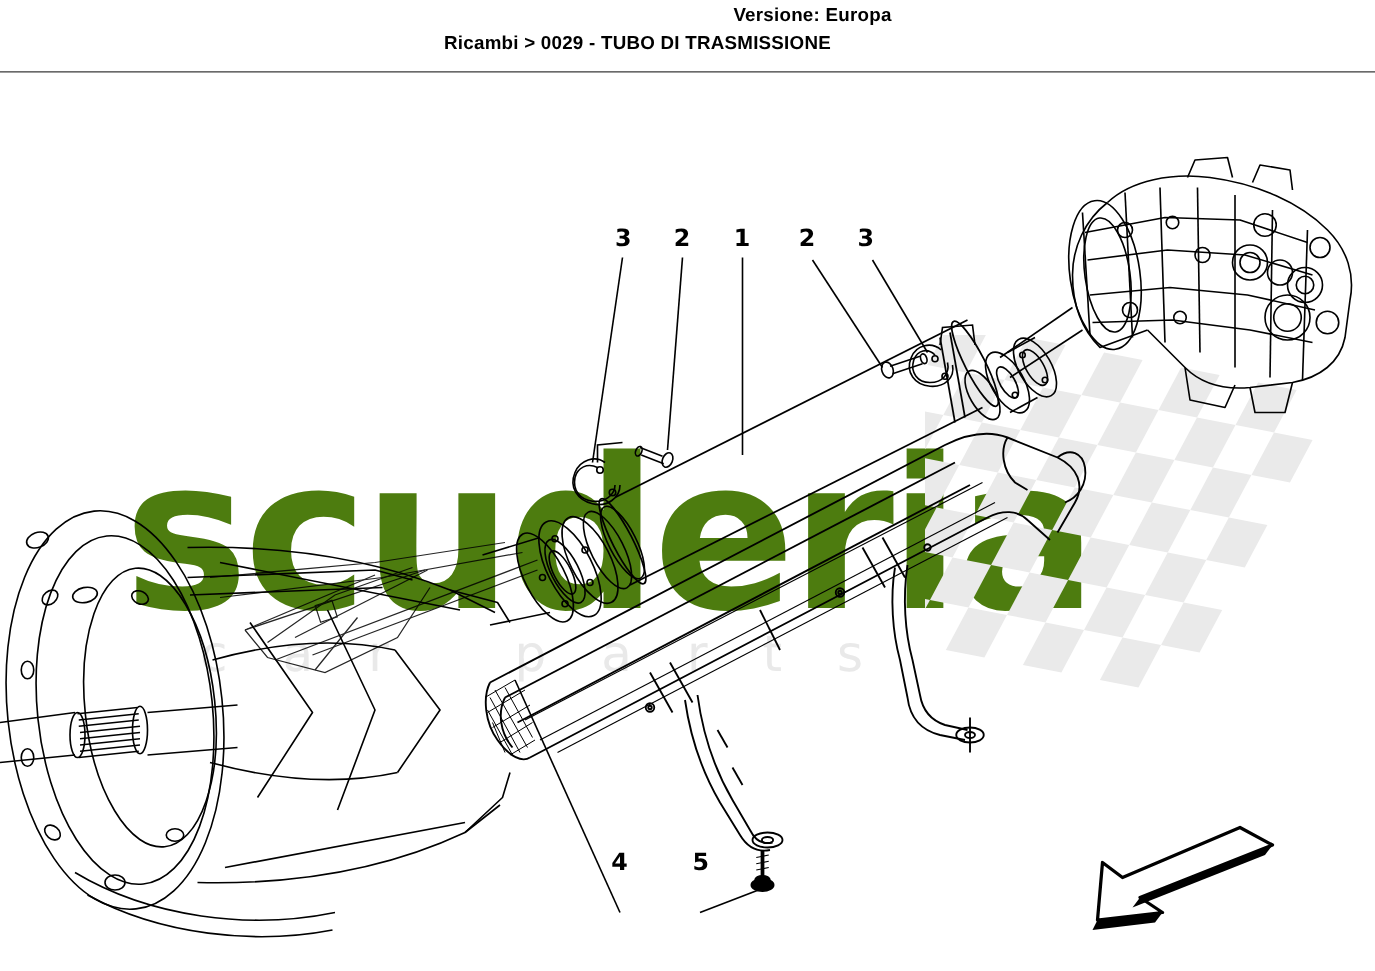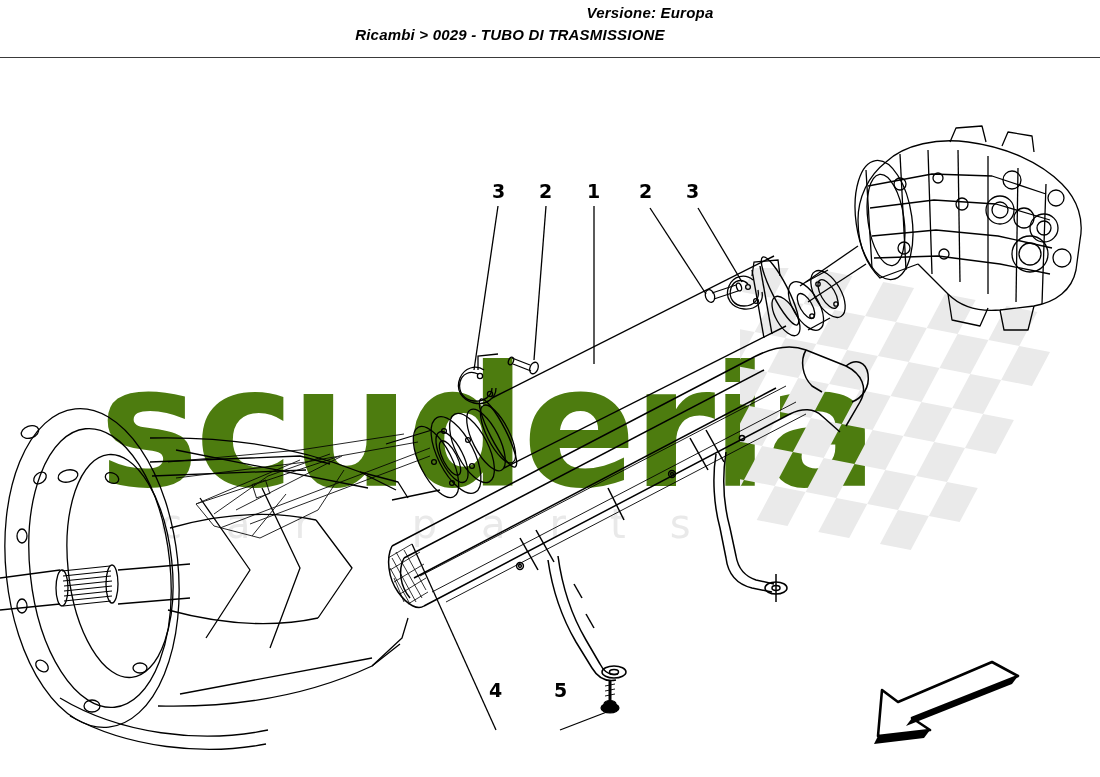--- a/index.html
+++ b/index.html
@@ -1,20 +1,20 @@
 <!DOCTYPE html>
 <html><head>
 <meta charset="utf-8">
 <style>
   html,body{margin:0;padding:0;background:#ffffff;}
   body{width:1100px;height:777px;position:relative;overflow:hidden;
        font-family:"Liberation Sans",sans-serif;color:#000;}
 
   
-  #header{position:absolute;left:0;top:0;width:1100px;height:58px;font-style:italic;}
+  #header{position:absolute;left:0;top:0;width:1100px;height:58px;}
   #version-line{position:absolute;left:0;top:4px;width:1100px;text-align:center;
                 font-size:15px;font-weight:bold;letter-spacing:.2px;
                 transform:translateX(100px);}
   #breadcrumb-line{position:absolute;left:0;top:26px;width:1100px;text-align:center;
                 font-size:15px;font-weight:bold;letter-spacing:.2px;
                 transform:translateX(-40px);}
   #header-rule{position:absolute;left:0;top:57px;width:1100px;height:1px;
                background:#3a3a3a;}
 
   

